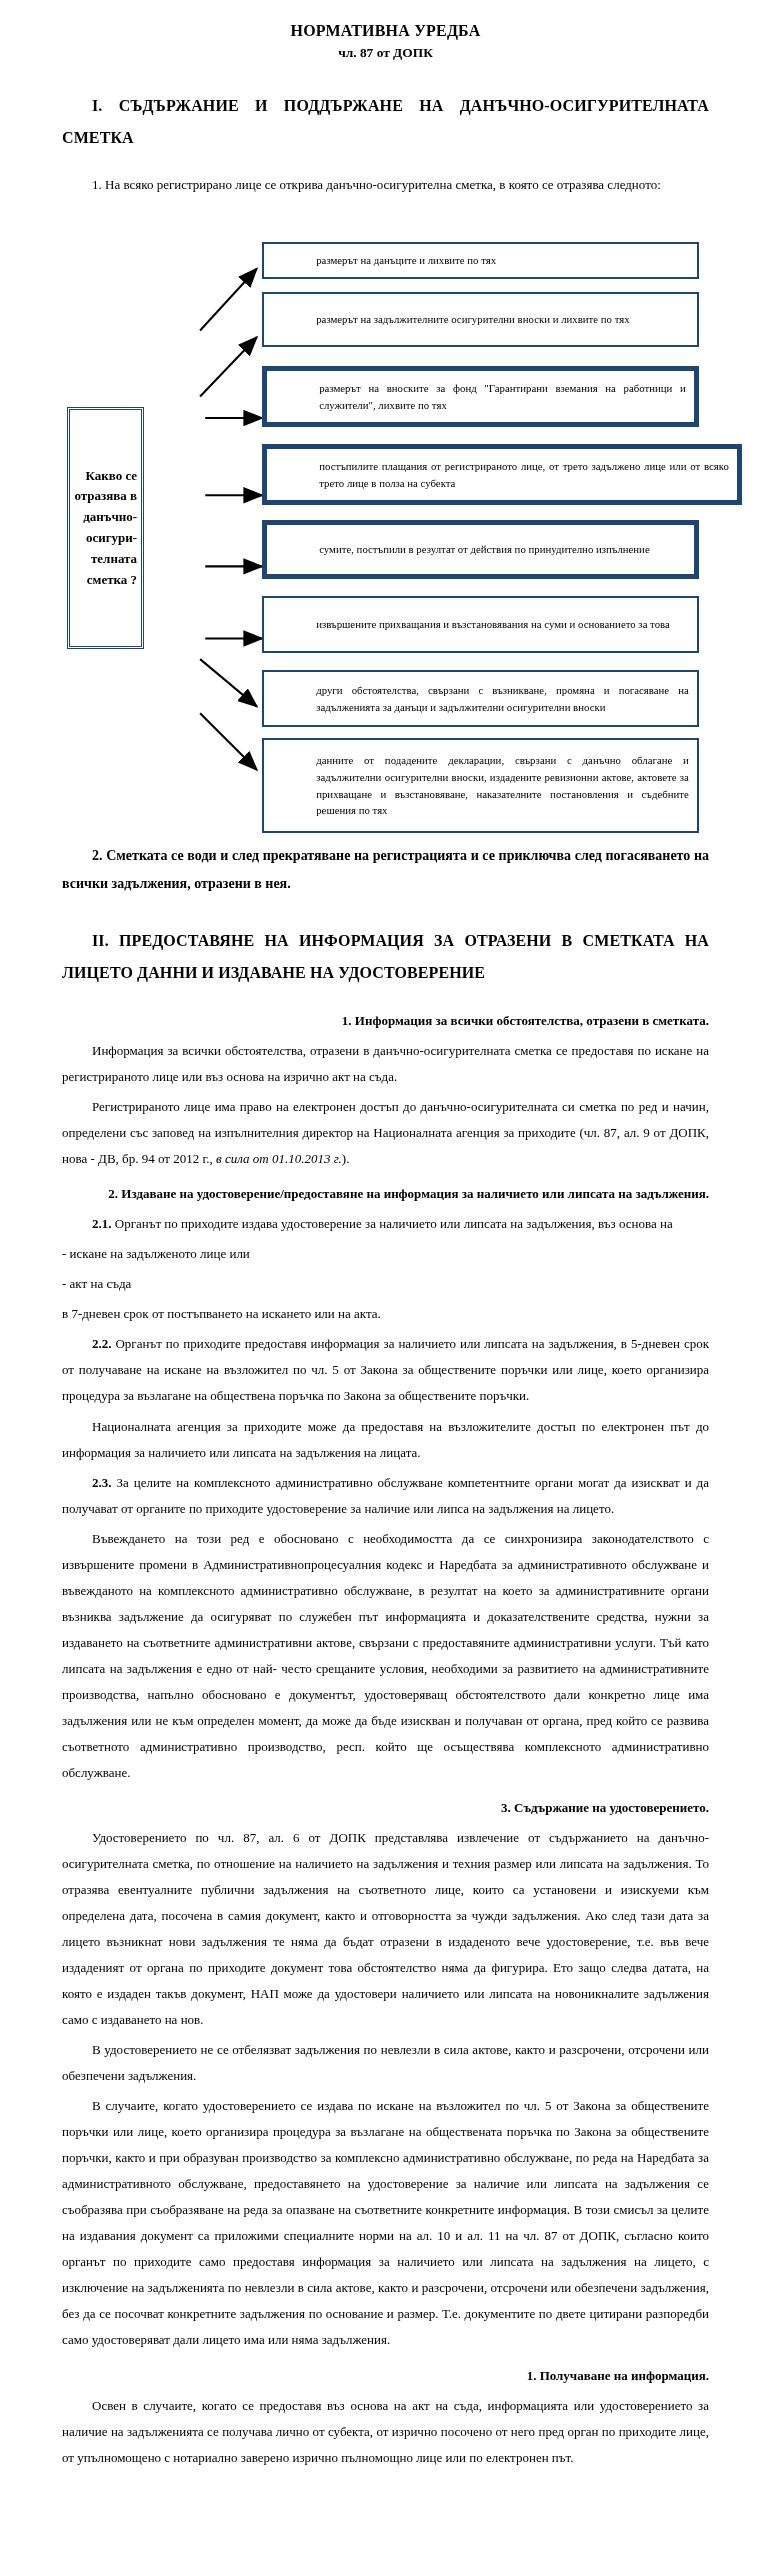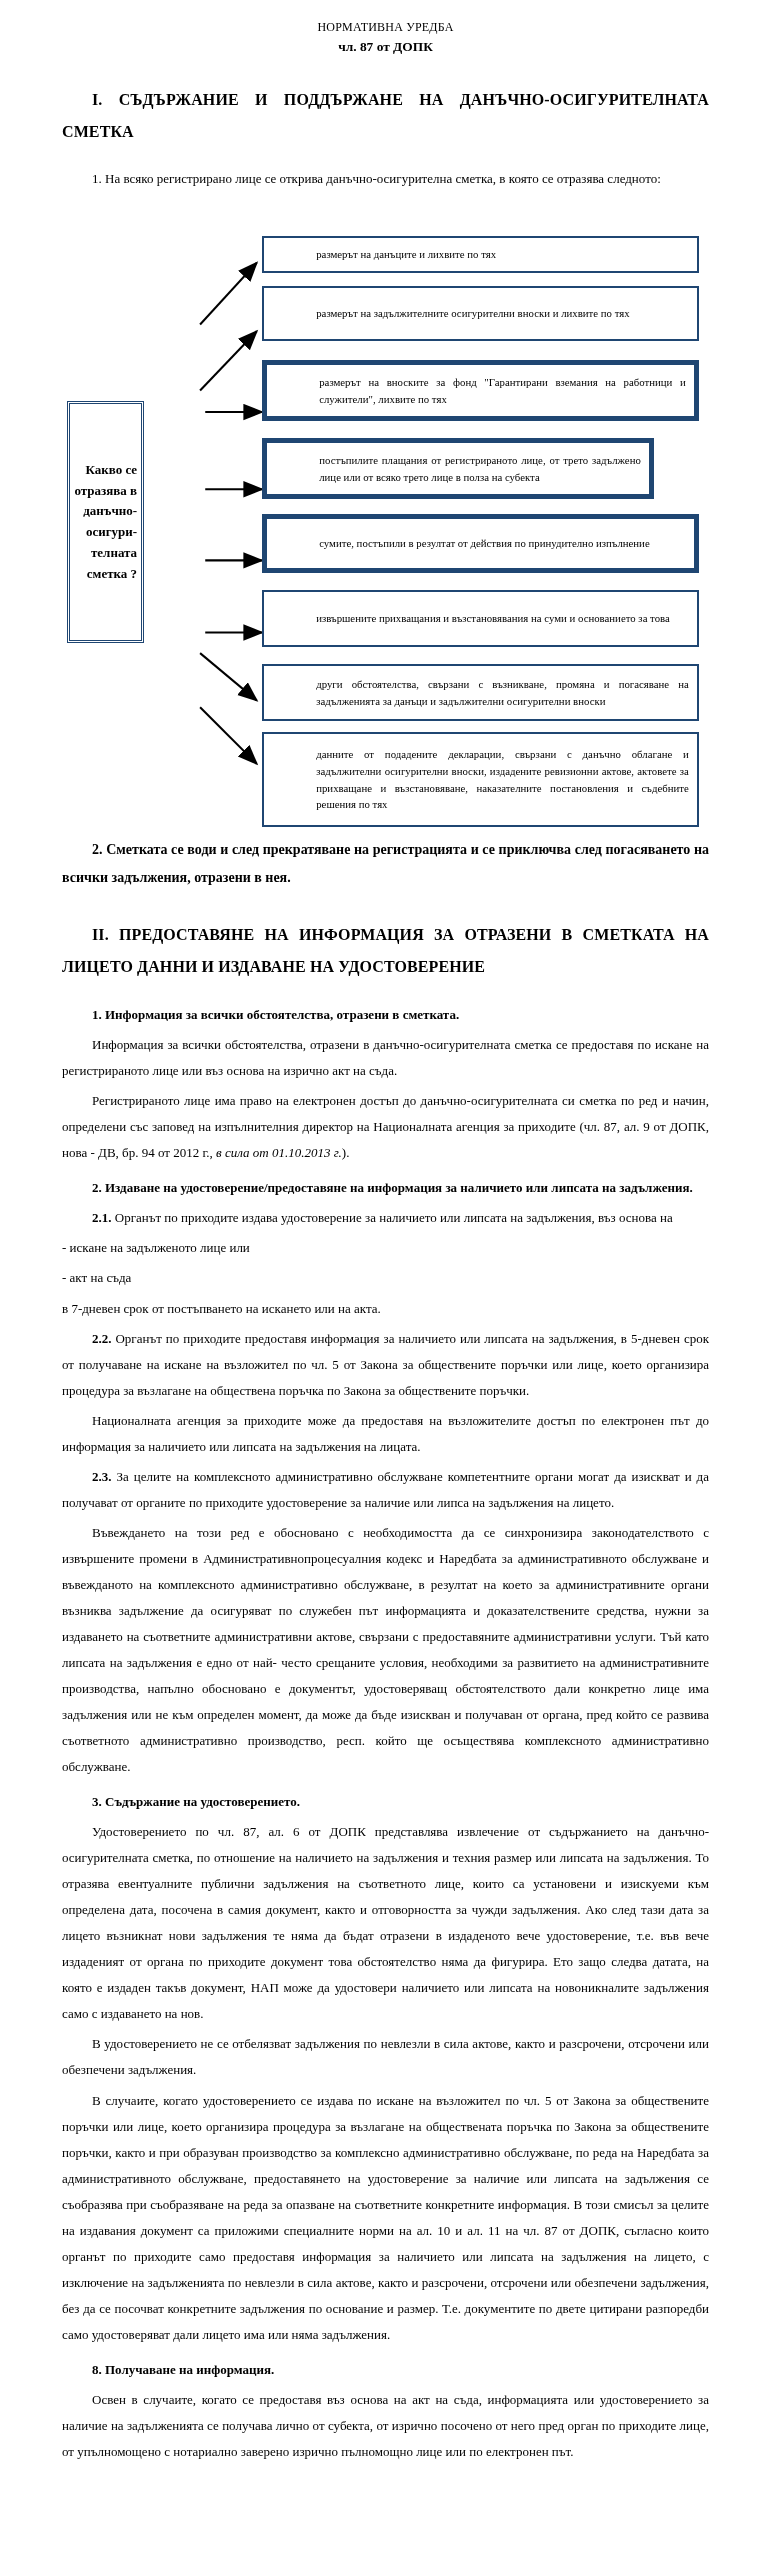--- a/index.html
+++ b/index.html
@@ -13,22 +13,22 @@
     color: #000000;
   }
   .page {
     width: 771px;
     box-sizing: border-box;
     padding: 18.5px 62px 20.6px 62px;
   }
 
   
   .doc-title {
-    font-size: 12px;
-    font-weight: normal;
+    font-size: 16px;
+    font-weight: bold;
     text-align: center;
     letter-spacing: 0.2px;
     line-height: 1.45;
     margin: 0 0 1px 0;
   }
   .doc-subtitle {
     font-size: 13.4px;
     font-weight: bold;
     text-align: center;
     line-height: 1.45;
@@ -61,21 +61,21 @@
     font-size: 14px;
     line-height: 2.0;
     text-align: justify;
     text-indent: 30px;
     font-weight: bold;
     margin: 0 0 4.1px 0;
   }
   p.bold-head {
     font-size: 13px;
     line-height: 2.0;
-    text-align: left;
+    text-align: right;
     text-indent: 30px;
     font-weight: bold;
     margin: 9.3px 0 4.1px 0;
   }
   .b { font-weight: bold; }
   .i { font-style: italic; }
 
   
   .diagram {
     position: relative;
@@ -168,21 +168,21 @@
     </div>
 
     <div class="dbox thin" style="left:200px; top:81px; width:437px; height:55px;">
       <span class="txt">размерът на задължителните осигурителни вноски и лихвите по тях</span>
     </div>
 
     <div class="dbox thick2" style="left:200px; top:155px; width:437px; height:61px;">
       <span class="txt">размерът на вноските за фонд "Гарантирани вземания на работници и служители", лихвите по тях</span>
     </div>
 
-    <div class="dbox thick2" style="left:200px; top:233px; width:392px; height:61px;">
+    <div class="dbox thick2" style="left:200px; top:233px; width:480px; height:61px;">
       <span class="txt">постъпилите плащания от регистрираното лице, от трето задължено лице или от всяко трето лице в полза на субекта</span>
     </div>
 
     <div class="dbox thick2" style="left:200px; top:309px; width:437px; height:59px;">
       <span class="txt">сумите, постъпили в резултат от действия по принудително изпълнение</span>
     </div>
 
     <div class="dbox thin" style="left:200px; top:385px; width:437px; height:57px;">
       <span class="txt">извършените прихващания и възстановявания на суми и основанието за това</span>
     </div>
@@ -213,17 +213,17 @@
   <p class="body"><span class="b">2.2.</span><span> Органът по приходите предоставя информация за наличието или липсата на задължения, в 5-дневен срок от получаване на искане на възложител по чл. 5 от Закона за обществените поръчки или лице, което организира процедура за възлагане на обществена поръчка по Закона за обществените поръчки.</span></p>
   <p class="body">Националната агенция за приходите може да предоставя на възложителите достъп по електронен път до информация за наличието или липсата на задължения на лицата.</p>
   <p class="body"><span class="b">2.3.</span><span> За целите на комплексното административно обслужване компетентните органи могат да изискват и да получават от органите по приходите удостоверение за наличие или липса на задължения на лицето.</span></p>
   <p class="body">Въвеждането на този ред е обосновано с необходимостта да се синхронизира законодателството с извършените промени в Административнопроцесуалния кодекс и Наредбата за административното обслужване и въвежданото на комплексното административно обслужване, в резултат на което за административните органи възниква задължение да осигуряват по служебен път информацията и доказателствените средства, нужни за издаването на съответните административни актове, свързани с предоставяните административни услуги. Тъй като липсата на задължения е едно от най- често срещаните условия, необходими за развитието на административните производства, напълно обосновано е документът, удостоверяващ обстоятелството дали конкретно лице има задължения или не към определен момент, да може да бъде изискван и получаван от органа, пред който се развива съответното административно производство, респ. който ще осъществява комплексното административно обслужване.</p>
 
   <p class="bold-head">3. Съдържание на удостоверението.</p>
   <p class="body">Удостоверението по чл. 87, ал. 6 от ДОПК представлява извлечение от съдържанието на данъчно-осигурителната сметка, по отношение на наличието на задължения и техния размер или липсата на задължения. То отразява евентуалните публични задължения на съответното лице, които са установени и изискуеми към определена дата, посочена в самия документ, както и отговорността за чужди задължения. Ако след тази дата за лицето възникнат нови задължения те няма да бъдат отразени в издаденото вече удостоверение, т.е. във вече издаденият от органа по приходите документ това обстоятелство няма да фигурира. Ето защо следва датата, на която е издаден такъв документ, НАП може да удостовери наличието или липсата на новоникналите задължения само с издаването на нов.</p>
   <p class="body">В удостоверението не се отбелязват задължения по невлезли в сила актове, както и разсрочени, отсрочени или обезпечени задължения.</p>
   <p class="body">В случаите, когато удостоверението се издава по искане на възложител по чл. 5 от Закона за обществените поръчки или лице, което организира процедура за възлагане на обществената поръчка по Закона за обществените поръчки, както и при образуван производство за комплексно административно обслужване, по реда на Наредбата за административното обслужване, предоставянето на удостоверение за наличие или липсата на задължения се съобразява при съобразяване на реда за опазване на съответните конкретните информация. В този смисъл за целите на издавания документ са приложими специалните норми на ал. 10 и ал. 11 на чл. 87 от ДОПК, съгласно които органът по приходите само предоставя информация за наличието или липсата на задължения на лицето, с изключение на задълженията по невлезли в сила актове, както и разсрочени, отсрочени или обезпечени задължения, без да се посочват конкретните задължения по основание и размер. Т.е. документите по двете цитирани разпоредби само удостоверяват дали лицето има или няма задължения.</p>
 
-  <p class="bold-head">8. Получаване на информация.</p>
+  <p class="bold-head">1. Получаване на информация.</p>
   <p class="body">Освен в случаите, когато се предоставя въз основа на акт на съда, информацията или удостоверението за наличие на задълженията се получава лично от субекта, от изрично посочено от него пред орган по приходите лице, от упълномощено с нотариално заверено изрично пълномощно лице или по електронен път.</p>
 
 </div>
 
 
 </body></html>

